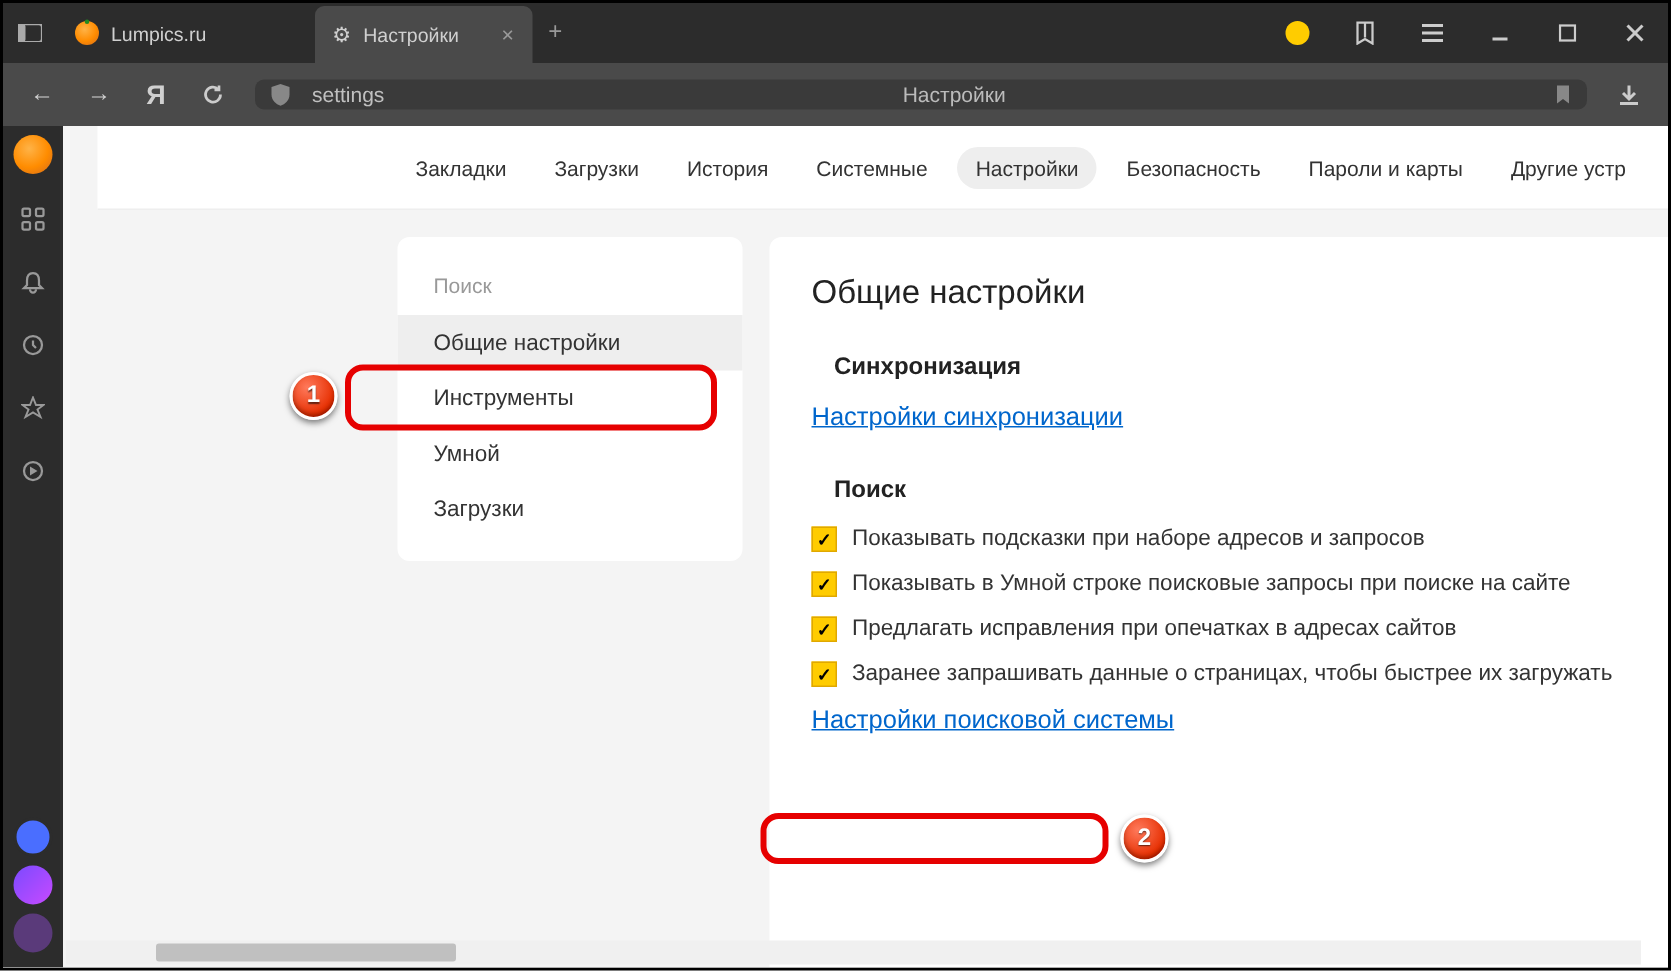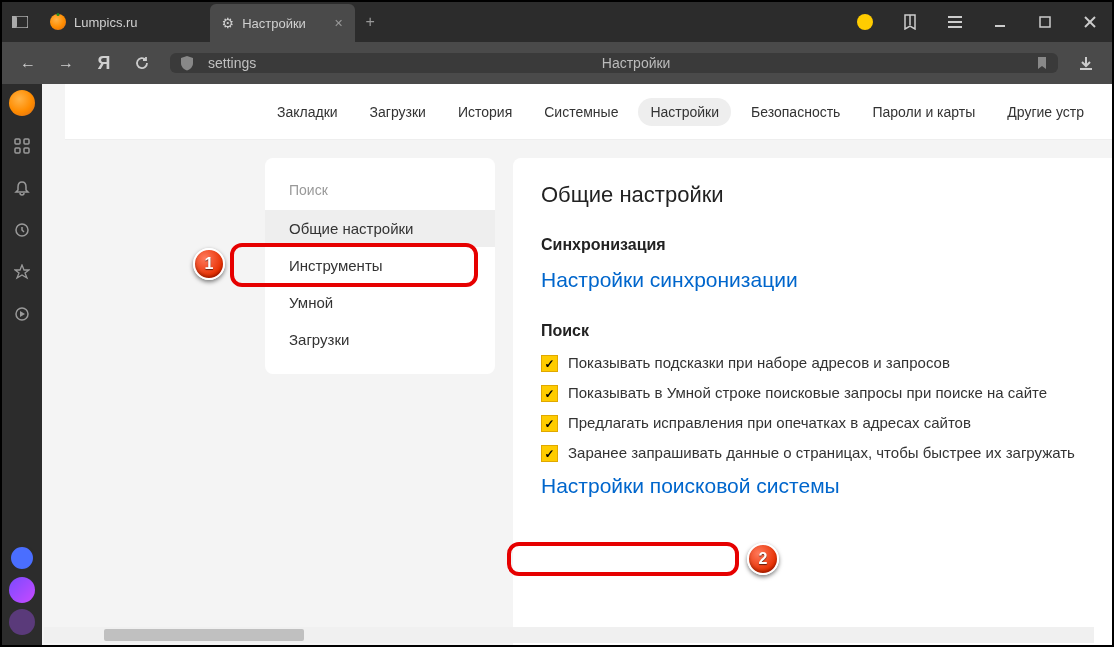--- a/index.html
+++ b/index.html
@@ -44,22 +44,22 @@
 .topnav .navitem.active { background: #eee; border-radius: 14px; }
 
 .body-area { flex: 1; display: flex; gap: 18px; padding: 18px 0 0 200px; overflow: hidden; }
 .left-menu { width: 230px; background: #fff; border-radius: 8px; padding: 16px 0; height: fit-content; }
 .left-menu .section { color: #999; font-size: 14px; padding: 8px 24px 12px; }
 .left-menu .mitem { padding: 10px 24px; font-size: 15px; color: #333; cursor: pointer; }
 .left-menu .mitem.active { background: #eee; }
 
 .right-panel { flex: 1; background: #fff; border-radius: 8px 0 0 0; padding: 24px 28px; overflow: hidden; }
 .right-panel h1 { font-size: 22px; font-weight: normal; margin-bottom: 28px; color: #222; }
-.right-panel h2 { font-size: 16px; font-weight: bold; margin-bottom: 14px; margin-top: 20px; color: #222; }
-.right-panel .link { color: #0066cc; font-size: 21px; display: block; margin-bottom: 12px; cursor: pointer; }
+.right-panel h2 { font-size: 16px; font-weight: bold; margin-bottom: 14px; margin-top: 20px; color: #222; margin-left: 15px; }
+.right-panel .link { color: #0066cc; font-size: 17px; display: block; margin-bottom: 12px; cursor: pointer; text-decoration: underline; }
 .right-panel .cb-row { display: flex; align-items: flex-start; gap: 10px; margin-bottom: 12px; font-size: 15px; color: #333; }
 .cb { width: 17px; height: 17px; background: #ffcc00; border: 1px solid #e0a800; display: flex; align-items: center; justify-content: center; flex-shrink: 0; margin-top: 1px; }
 .cb::after { content: '✓'; color: #000; font-size: 12px; font-weight: bold; }
 
 .annotation { position: absolute; width: 32px; height: 32px; border-radius: 50%; background: radial-gradient(circle at 35% 30%, #ff7a5c 0%, #e62e00 70%, #b30000 100%); border: 2px solid #fff; box-shadow: 0 2px 4px rgba(0,0,0,0.5), inset 0 -2px 3px rgba(0,0,0,0.3); display: flex; align-items: center; justify-content: center; color: #fff; font-weight: bold; font-size: 16px; z-index: 100; text-shadow: 0 1px 1px rgba(0,0,0,0.6); }
 .highlight-box { position: absolute; border: 4px solid #e60000; border-radius: 12px; z-index: 99; pointer-events: none; }
 
 .scrollbar-h { position: absolute; bottom: 2px; left: 42px; right: 18px; height: 16px; background: #f0f0f0; }
 .scrollbar-h .thumb { position: absolute; left: 60px; width: 200px; height: 12px; top: 2px; background: #c0c0c0; border-radius: 2px; }
 

